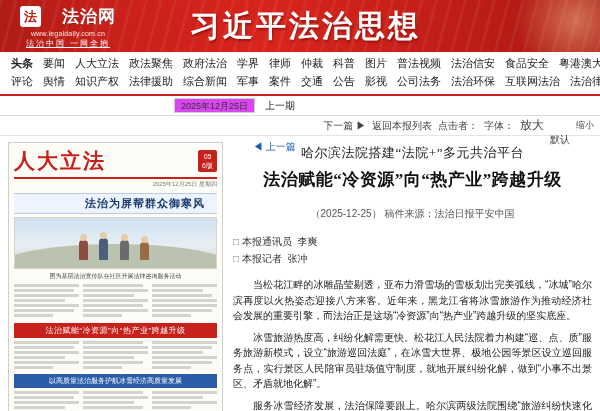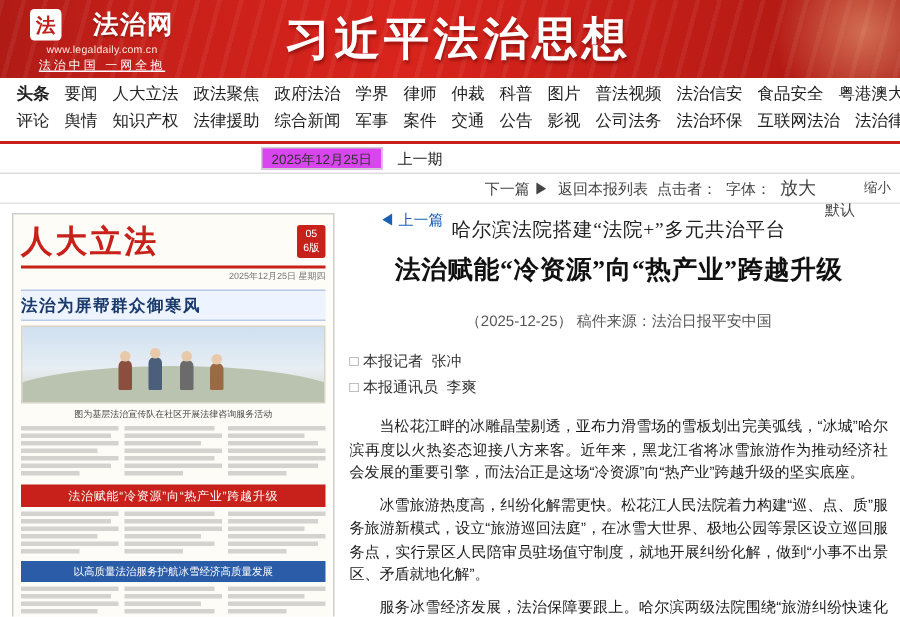--- a/index.html
+++ b/index.html
@@ -150,24 +150,24 @@
     padding: 2px 4px; line-height: 9px; text-align: center;
     border-radius: 2px;
   }
   .paper-sub {
     font-size: 6px; color: #777; text-align: right; margin-top: 1px;
   }
   .paper-headline {
     margin: 4px 0 3px 0;
     background: #eef4ff;
     border-top: 1px solid #b9cbe8; border-bottom: 1px solid #b9cbe8;
-    text-align: left;
+    text-align: right;
     font-family: "Liberation Serif", serif;
     font-size: 11px; font-weight: bold; color: #1a3a6b;
-    padding: 2px 0;
+    padding: 2px 12px;
     letter-spacing: 1px;
   }
   .paper-photo {
     height: 52px; margin: 3px 0;
     background: linear-gradient(180deg,#cfe0ef 0%, #e7eef4 55%, #d6d2c4 100%);
     border: 1px solid #d8d4c8;
     position: relative; overflow: hidden;
   }
   .paper-photo .hill {
     position: absolute; bottom: 0; left: -10%; width: 120%; height: 48%;
@@ -434,24 +434,24 @@
       </div>
     </div>
 
     <div class="col-right">
       <div class="art-kicker">哈尔滨法院搭建“法院+”多元共治平台</div>
       <div class="art-title">法治赋能“冷资源”向“热产业”跨越升级</div>
       <div class="art-meta">（2025-12-25）  稿件来源：法治日报平安中国</div>
 
       <div class="art-byline">
         <div>
+          <span class="bl-box">□</span><span>本报通讯员</span>&nbsp;&nbsp;<span>李爽</span>
+        </div>
+        <div>
           <span class="bl-box">□</span><span>本报记者</span>&nbsp;&nbsp;<span>张冲</span>
-        </div>
-        <div>
-          <span class="bl-box">□</span><span>本报通讯员</span>&nbsp;&nbsp;<span>李爽</span>
         </div>
       </div>
 
       <div class="art-body">
         <p>当松花江畔的冰雕晶莹剔透，亚布力滑雪场的雪板划出完美弧线，“冰城”哈尔滨再度以火热姿态迎接八方来客。近年来，黑龙江省将冰雪旅游作为推动经济社会发展的重要引擎，而法治正是这场“冷资源”向“热产业”跨越升级的坚实底座。</p>
         <p>冰雪旅游热度高，纠纷化解需更快。松花江人民法院着力构建“巡、点、质”服务旅游新模式，设立“旅游巡回法庭”，在冰雪大世界、极地公园等景区设立巡回服务点，实行景区人民陪审员驻场值守制度，就地开展纠纷化解，做到“小事不出景区、矛盾就地化解”。</p>
         <p>服务冰雪经济发展，法治保障要跟上。哈尔滨两级法院围绕“旅游纠纷快速化解”目标，强化诉前调解与司法确认衔接，为游客与经营主体提供高效便捷的纠纷解决渠道。同时，法院坚持把非诉讼纠纷解决机制挺在前面，推动形成“司法+行政+行业”多元共治格局。</p>
 
       </div>
     </div>

